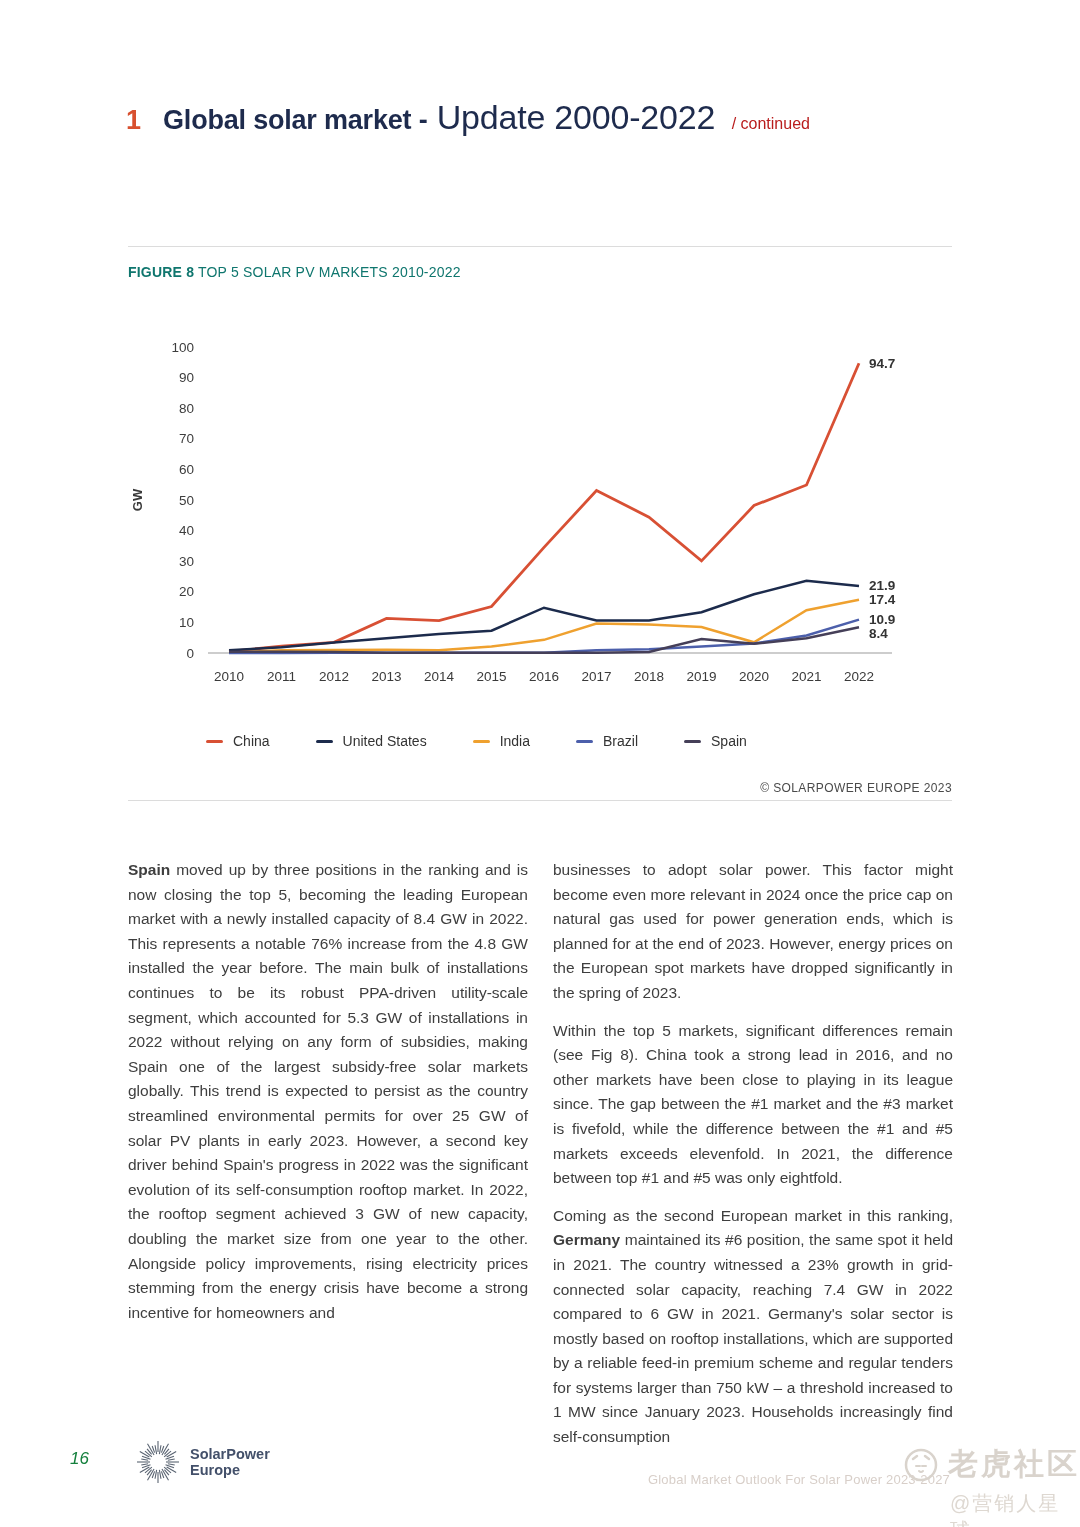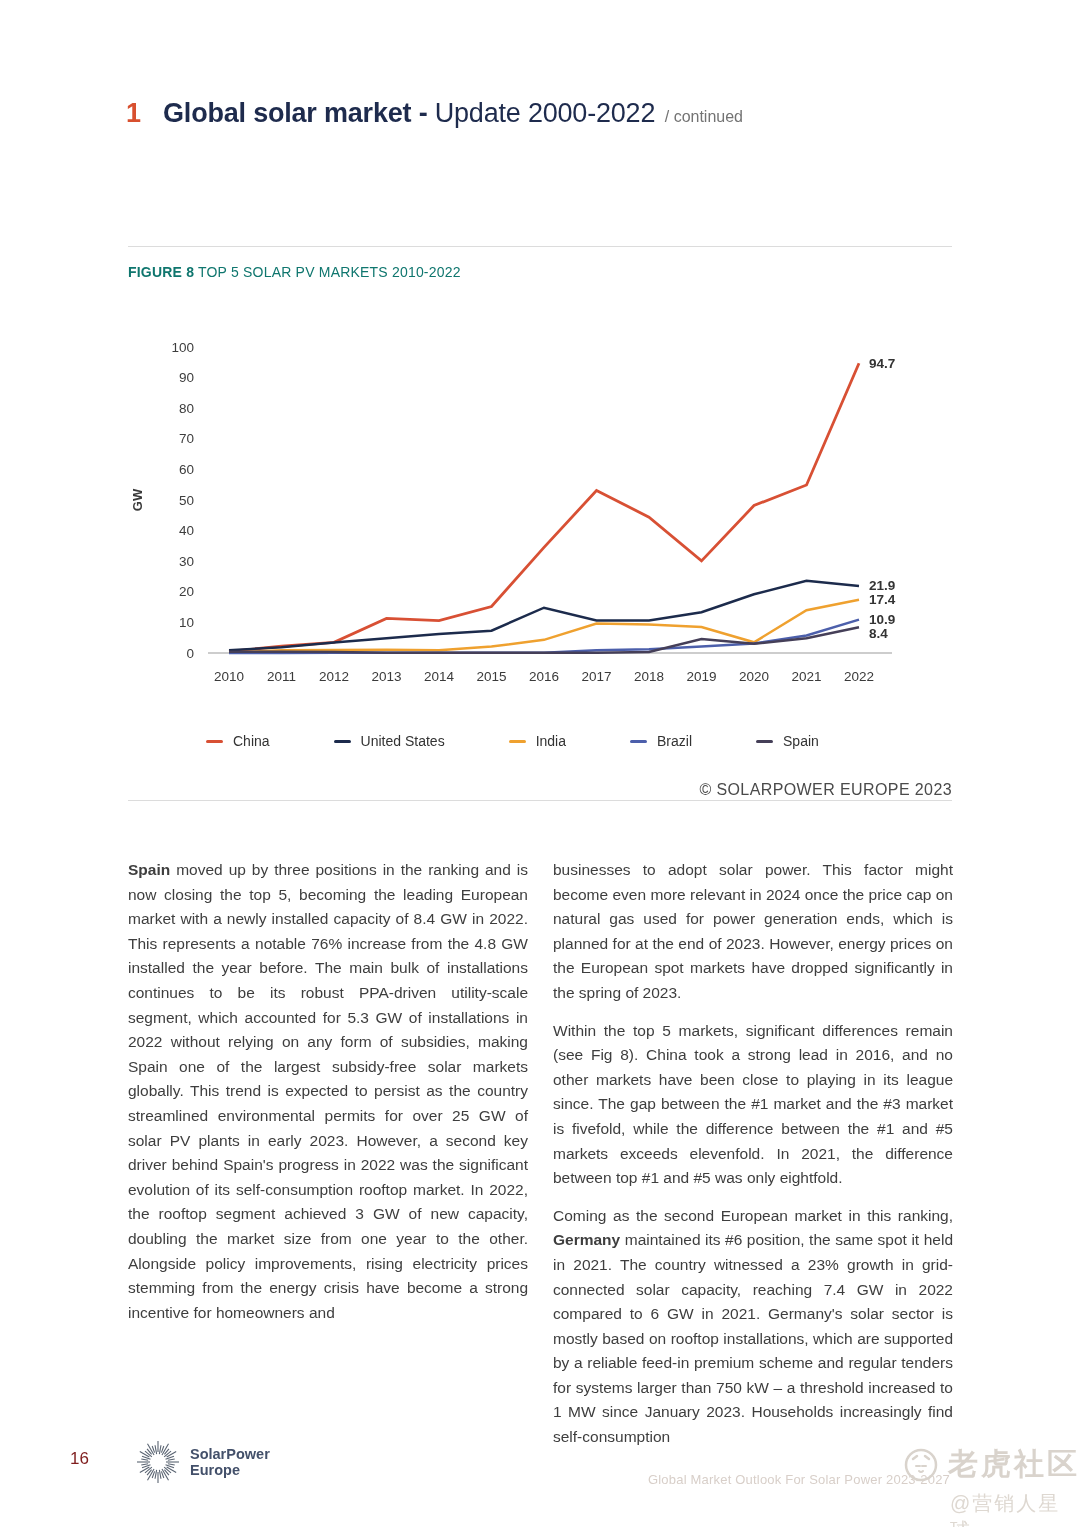--- a/index.html
+++ b/index.html
@@ -5,43 +5,43 @@
   * { margin:0; padding:0; box-sizing:border-box; }
   html,body { background:#ffffff; }
   .page {
     position:relative; width:1080px; height:1527px; background:#ffffff;
     font-family:"Liberation Sans","DejaVu Sans",sans-serif; overflow:hidden;
   }
   
   .sec-header { position:absolute; left:126px; top:98px; display:flex; align-items:baseline; }
   .sec-num { color:#d8502f; font-size:27px; font-weight:bold; margin-right:22px; }
   .title-bold { color:#1e2b4d; font-size:27px; font-weight:bold; letter-spacing:-0.2px; }
-  .title-reg  { color:#1e2b4d; font-size:27px; font-weight:normal; letter-spacing:-0.2px;text-align:center; }
-  .title-cont { color:#737373; font-size:16px; font-weight:normal; margin-left:2px; }
+  .title-reg  { color:#1e2b4d; font-size:34px; font-weight:normal; letter-spacing:-0.2px;text-align:center; }
+  .title-cont { color:#b91c1c; font-size:16px; font-weight:normal; margin-left:9px; }
   
   .rule { position:absolute; left:128px; width:824px; height:1px; background:#dcdcdc; }
   .rule-top { top:246px; }
   .rule-bottom { top:800px; }
   .fig-caption { position:absolute; left:128px; top:264px; font-size:14px; color:#0f766e; letter-spacing:0.2px; }
   .cap-bold { font-weight:bold; }
   #chart-svg { position:absolute; left:128px; top:335px; }
-  .legend { position:absolute; left:206px; top:733px; display:flex; align-items:center; gap:64px; }
+  .legend { position:absolute; left:206px; top:733px; display:flex; align-items:center; gap:46px; }
   .legend-item { display:flex; align-items:center; }
   .legend-dash { width:17px; height:3px; border-radius:2px; margin-right:10px; }
   .legend-label { font-size:14px; color:#333333; }
-  .chart-copyright { position:absolute; right:128px; top:781px; font-size:16px; letter-spacing:0.4px; color:#4a4a4a; }
+  .chart-copyright { position:absolute; right:128px; top:781px; font-size:12px; letter-spacing:0.4px; color:#4a4a4a; }
   
   .col { position:absolute; top:858px; width:400px; font-size:15.5px; line-height:24.6px;
          color:#3e3e3e; text-align:justify; }
   .col p { margin-bottom:13px; }
   .col .b { font-weight:bold; }
   .col-left { left:128px; }
   .col-right { left:553px; }
   
-  .page-number { position:absolute; left:70px; top:1449px; font-size:17px; color:#7f1d1d; }
+  .page-number { position:absolute; left:70px; top:1449px; font-size:17px; color:#15803d;font-style:italic; }
   .logo { position:absolute; left:136px; top:1440px; display:flex; align-items:center; }
   .logo-text { margin-left:10px; font-size:14.5px; font-weight:600; color:#43506a; line-height:16px; }
   .report-title { position:absolute; right:130px; top:1472px; font-size:13px; color:#d8cfc9; letter-spacing:0.2px; z-index:1; }
   .watermark-icon { position:absolute; left:903px; top:1447px; z-index:2; }
   .watermark-main { position:absolute; left:948px; top:1444px; font-size:30px; font-weight:bold;
                     color:#d9d3cc; letter-spacing:3px; z-index:2; }
   .watermark-sub { position:absolute; left:950px; top:1490px; font-size:20px; color:#ded8d1; letter-spacing:2px; z-index:2; }
 </style>
 </head>
 <body>

